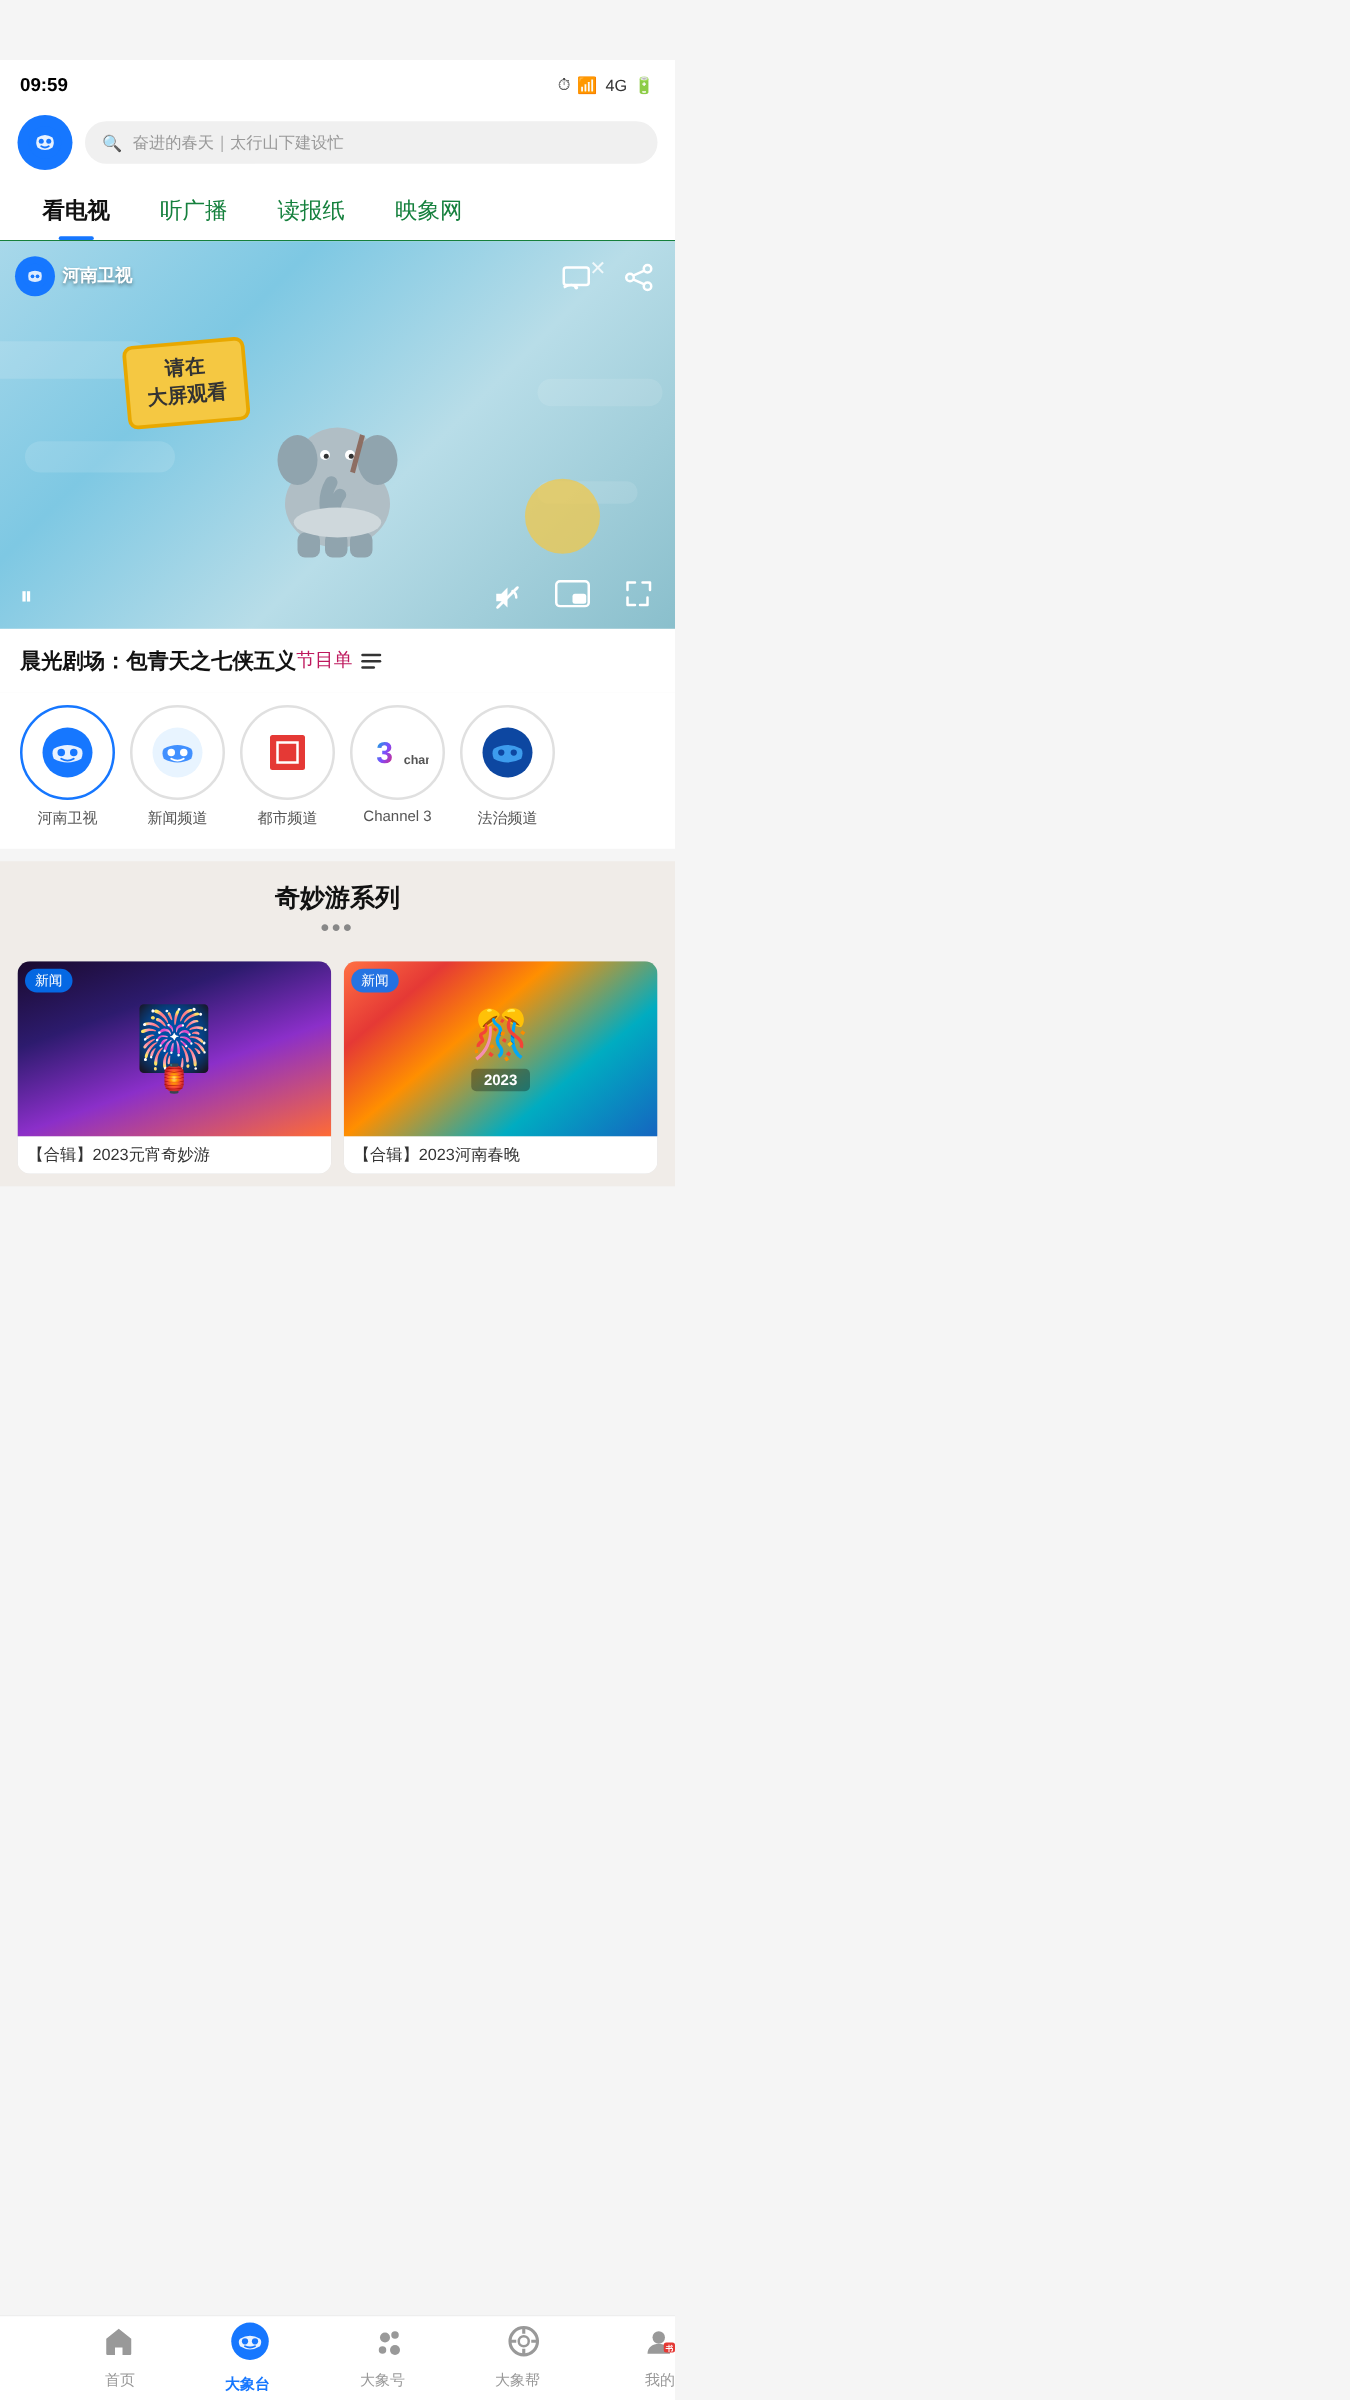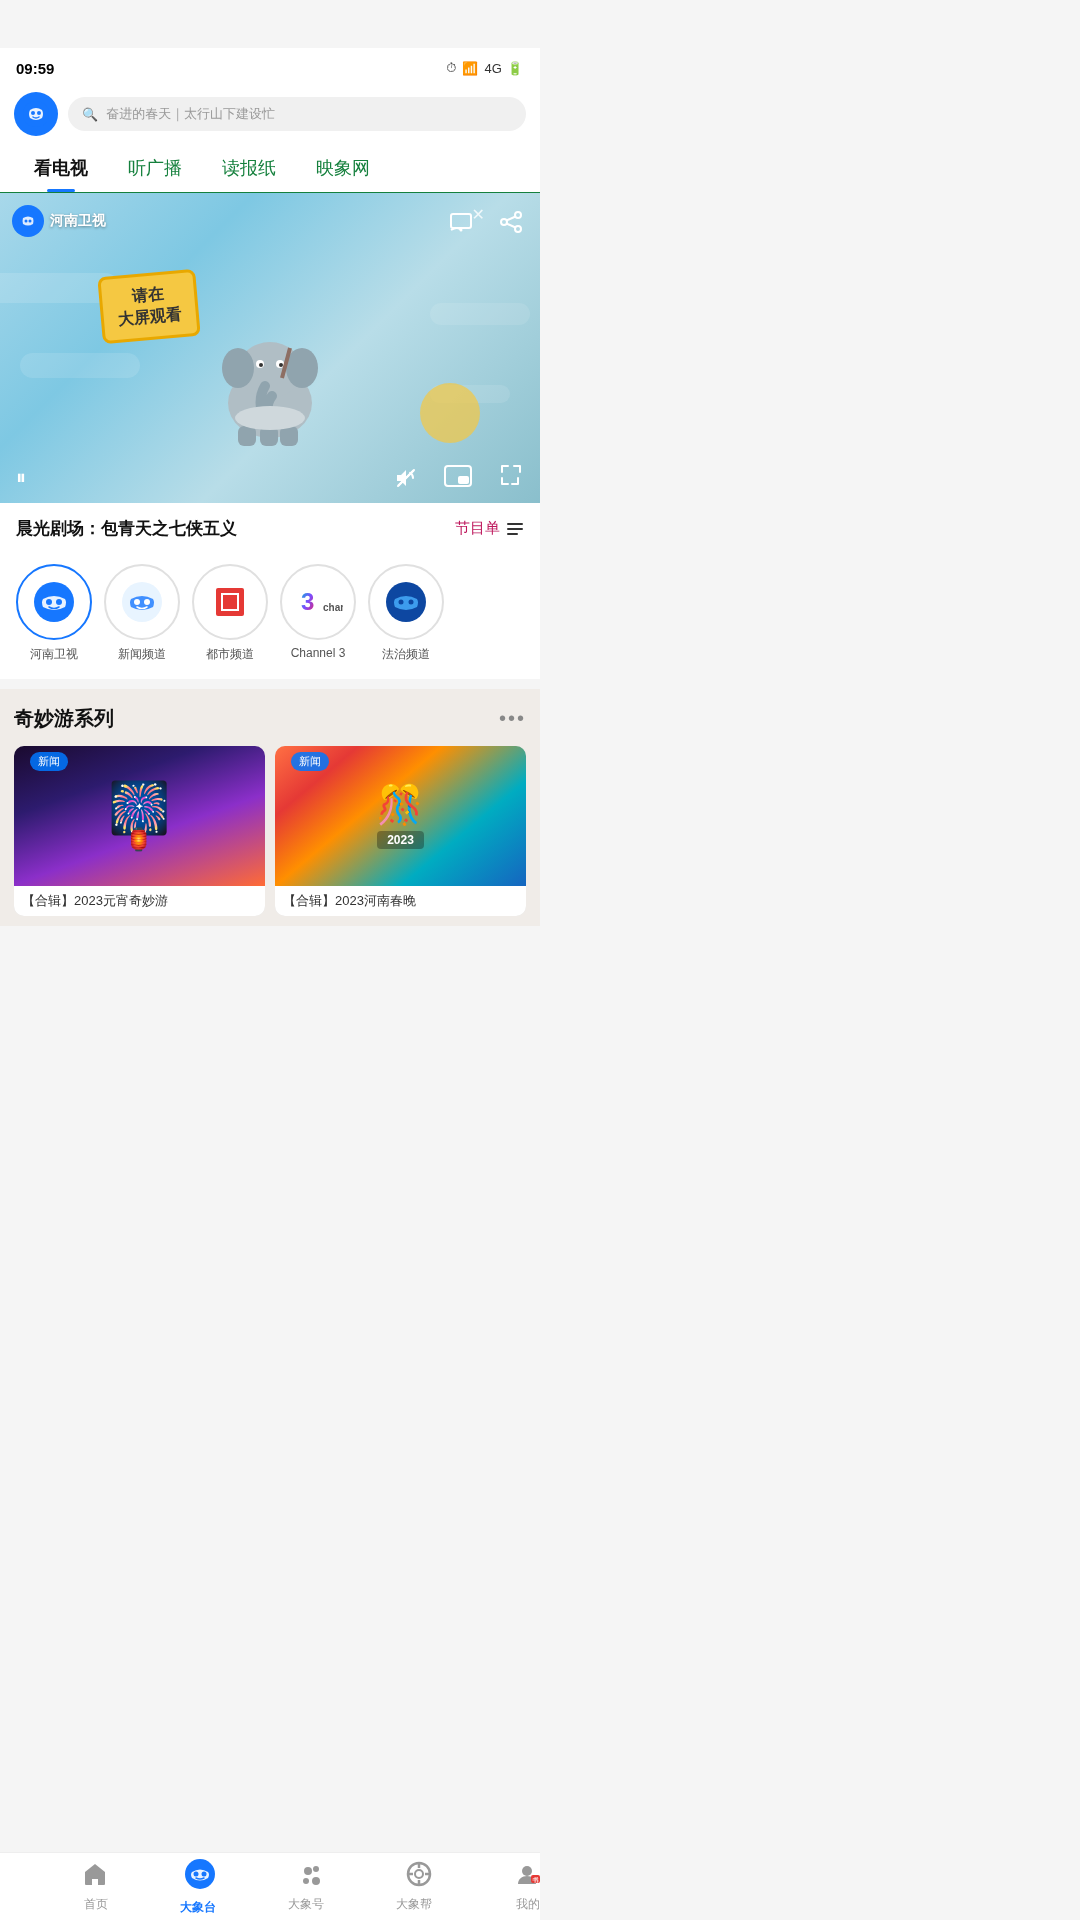--- a/index.html
+++ b/index.html
@@ -213,21 +213,20 @@
       height: 22px;
       background: #fff;
       transform: translate(-50%,-50%) rotate(45deg);
     }
     .ctrl-pip { color: #fff; font-size: 16px; }
     .ctrl-fullscreen { color: #fff; font-size: 18px; }
 
     
     .program-info {
       display: flex;
-      justify-content: space-between;
       align-items: center;
       padding: 14px 16px;
       background: #fff;
     }
     .program-title {
       font-size: 17px;
       font-weight: 600;
       color: #111;
     }
     .schedule-btn {
@@ -280,20 +279,21 @@
     .section {
       background: #f0ece8;
       padding: 16px 14px 10px;
       margin-top: 10px;
     }
     .section-header {
       display: flex;
       justify-content: space-between;
       align-items: center;
       margin-bottom: 14px;
+      flex-direction: column;
     }
     .section-title {
       font-size: 20px;
       font-weight: 700;
       color: #111;
     }
     .section-more {
       color: #888;
       font-size: 20px;
       letter-spacing: 2px;
@@ -331,21 +331,21 @@
       color: #333;
       padding: 6px 8px;
       background: #fff;
       white-space: nowrap;
       overflow: hidden;
       text-overflow: ellipsis;
     }
     .card-badge {
       position: absolute;
       top: 6px;
-      left: 16px;
+      left: 6px;
       background: rgba(0,120,255,0.85);
       border-radius: 10px;
       padding: 2px 8px;
       font-size: 11px;
       color: #fff;
     }
 
     
     .bottom-nav {
       position: fixed;

